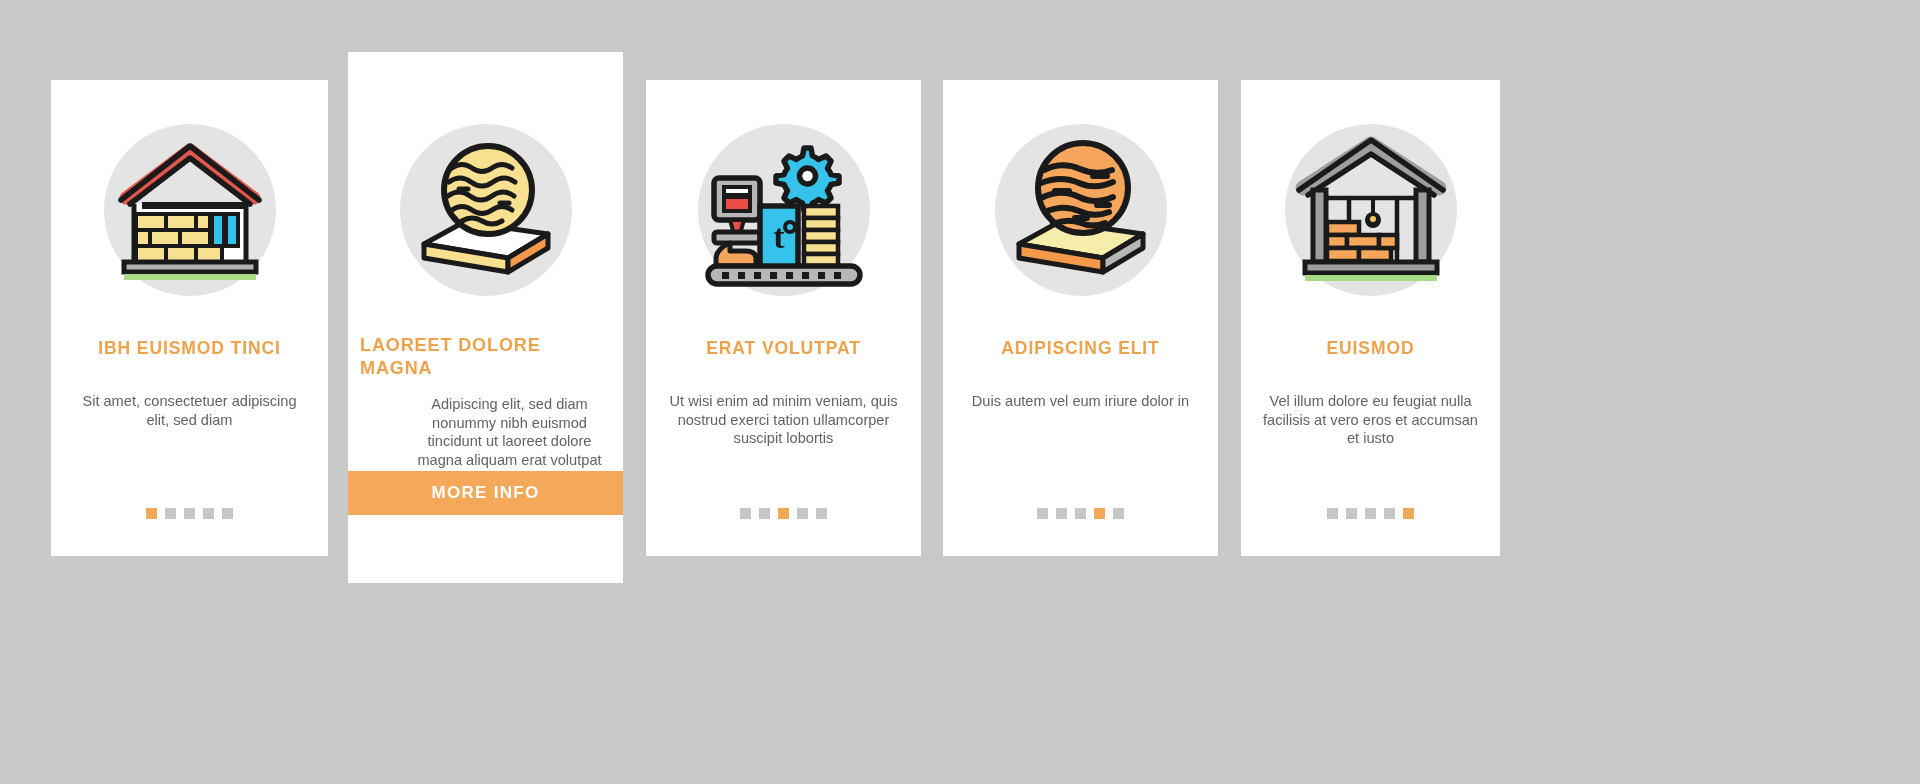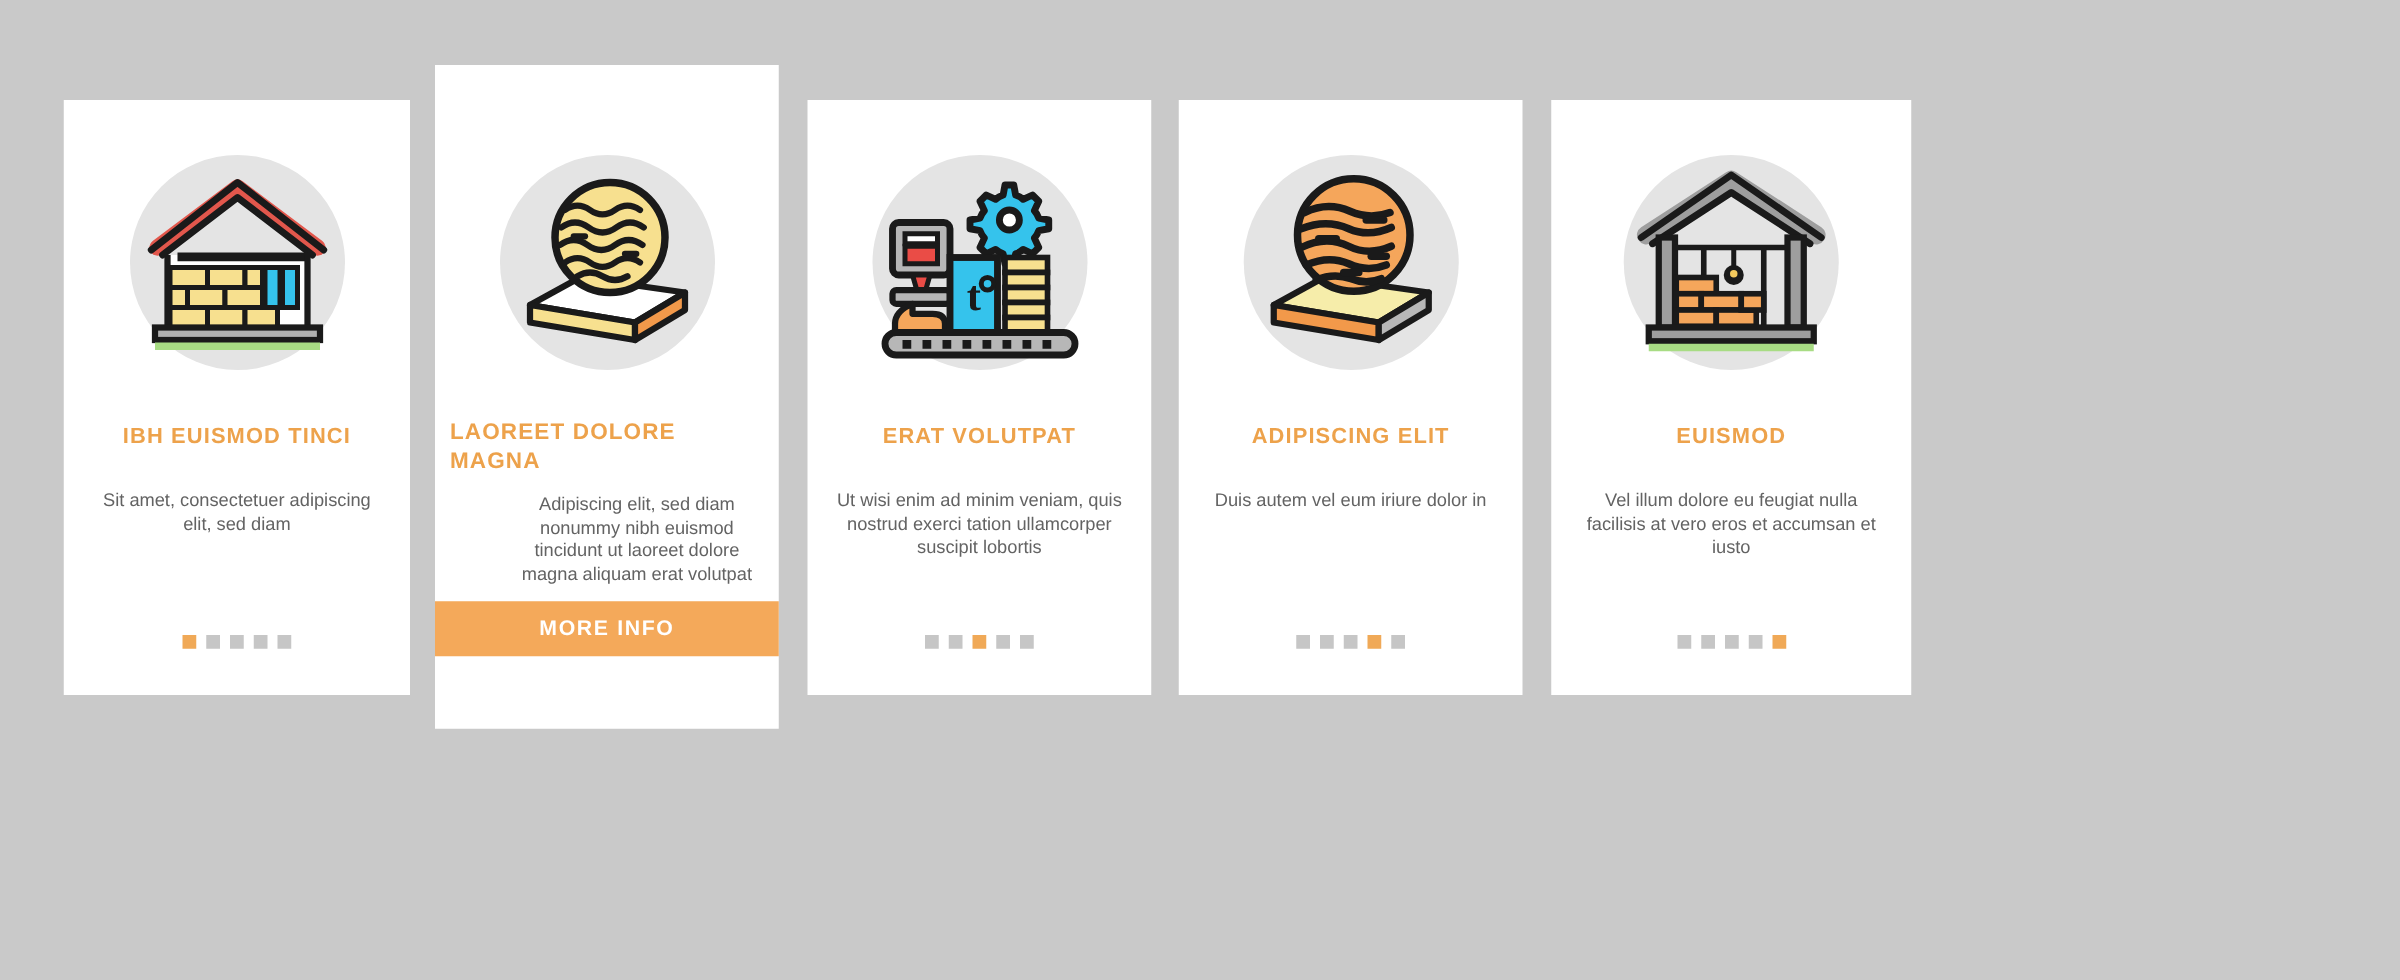--- a/index.html
+++ b/index.html
@@ -19,21 +19,21 @@
     background: #ffffff;
     display: flex;
     flex-direction: column;
     align-items: center;
   }
   
   .card-1 { left: 51px;   top: 80px;  width: 277px; height: 476px; }
   .card-2 { left: 348px;  top: 52px;  width: 275px; height: 531px; }
   .card-3 { left: 646px;  top: 80px;  width: 275px; height: 476px; }
   .card-4 { left: 943px;  top: 80px;  width: 275px; height: 476px; }
-  .card-5 { left: 1241px; top: 80px;  width: 288px; height: 476px; }
+  .card-5 { left: 1241px; top: 80px;  width: 259px; height: 476px; }
 
   .icon-wrap {
     position: relative;
     width: 100%;
     display: flex;
     justify-content: center;
     align-items: center;
   }
   .card-1 .icon-wrap, .card-3 .icon-wrap, .card-4 .icon-wrap, .card-5 .icon-wrap { height: 220px; margin-top: 20px; }
   .card-2 .icon-wrap { height: 220px; margin-top: 48px; }
@@ -77,21 +77,21 @@
     left: 0; right: 0;
     display: flex;
     justify-content: center;
     gap: 8px;
   }
   .dot { width: 11px; height: 11px; background: #c6c6c6; }
   .dot.active { background: #f0a957; }
 
   .more-info-btn {
     position: absolute;
-    left: 0; right: 0; bottom: 58px;
+    left: 0; right: 0; bottom: 68px;
     height: 44px;
     background: #f4a95a;
     color: #ffffff;
     font-weight: bold;
     font-size: 17px;
     letter-spacing: 1.3px;
     display: flex;
     align-items: center;
     justify-content: center;
     cursor: pointer;

